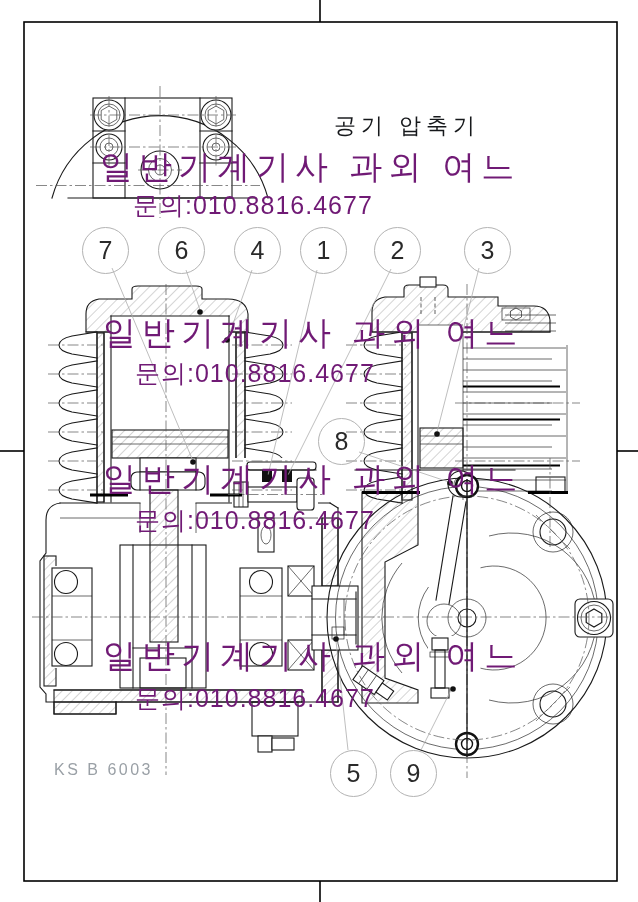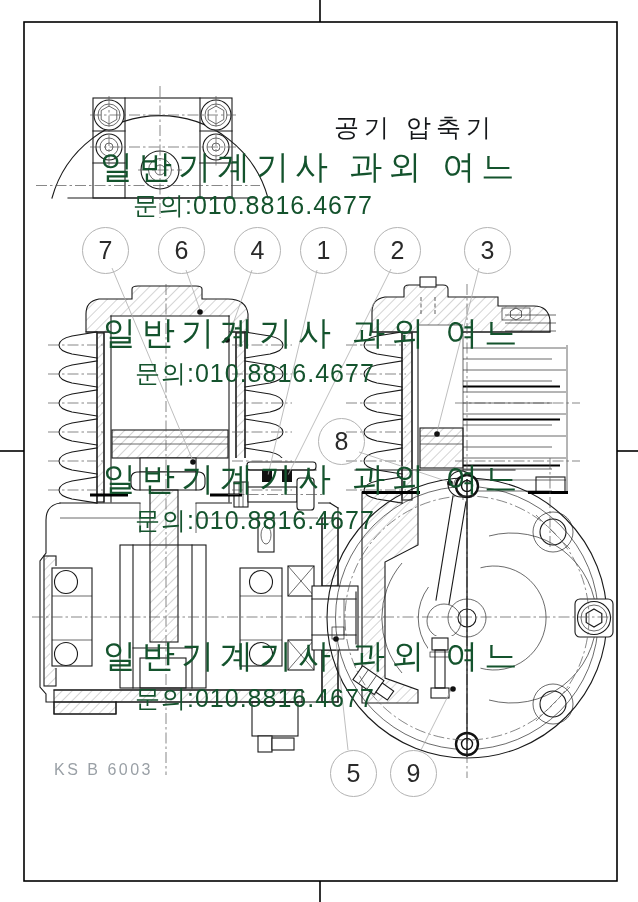--- a/index.html
+++ b/index.html
@@ -12,23 +12,23 @@
   .thick{stroke:#000;stroke-width:3;fill:none;}
   .cl{stroke:#555;stroke-width:.7;fill:none;stroke-dasharray:11 3 2.5 3;}
   .dash{stroke:#1a1a1a;stroke-width:.7;fill:none;stroke-dasharray:4 2.5;}
   .hf{fill:url(#h);stroke:#1a1a1a;stroke-width:1.1;}
   .wf{fill:#fff;stroke:#1a1a1a;stroke-width:1.1;}
   .lt{stroke:#adadad;stroke-width:.8;fill:none;}
   .dot{fill:#111;}
   .frame{fill:none;stroke:#000;stroke-width:1.6;}
   .tick{stroke:#000;stroke-width:1.6;}
   
-  .title{position:absolute;left:334px;top:111px;font-size:25px;letter-spacing:5px;
+  .title{position:absolute;left:334px;top:111px;font-size:22px;letter-spacing:5px;
          color:#16181b;white-space:nowrap;}
-  .wm{position:absolute;color:#14532d;white-space:nowrap;pointer-events:none;line-height:1;}
+  .wm{position:absolute;color:#701a75;white-space:nowrap;pointer-events:none;line-height:1;}
   .wm1{font-size:33px;letter-spacing:6px;}
   .wm2{font-size:25px;letter-spacing:1px;}
   .ks{position:absolute;left:54px;top:761px;font-size:16px;letter-spacing:2.5px;color:#9aa0a6;}
   .balloon{position:absolute;width:45px;height:45px;border:1px solid #b3b3b3;border-radius:50%;
            display:flex;align-items:center;justify-content:center;font-size:25px;
            color:#2a2a2a;background:transparent;}
 </style>
 </head>
 <body>
 

